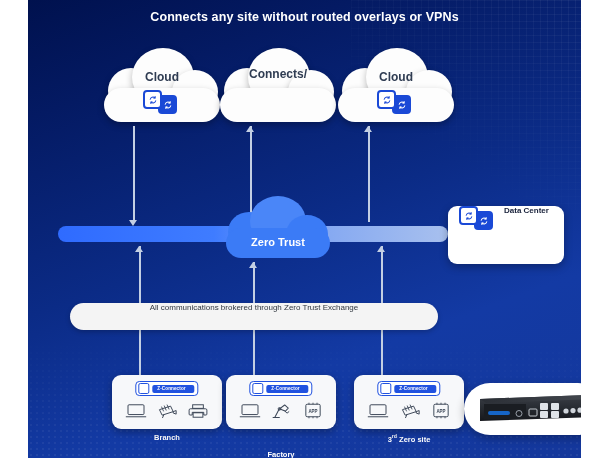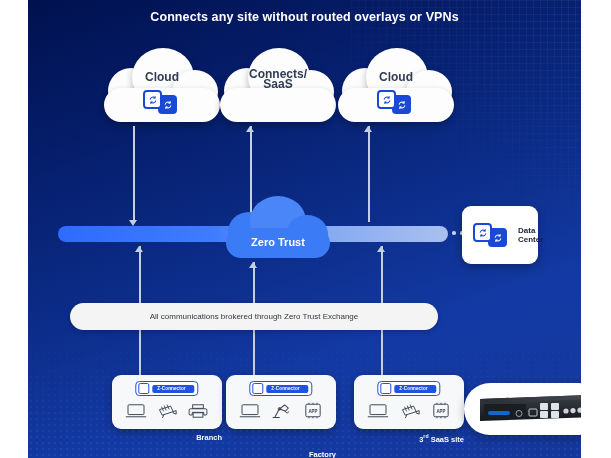--- a/index.html
+++ b/index.html
@@ -83,30 +83,30 @@
   #zte .z1{left:4px;bottom:14px;width:42px;height:40px;}
   #zte .z2{left:26px;bottom:20px;width:56px;height:50px;background:#4a86f8;}
   #zte .z3{left:62px;bottom:13px;width:42px;height:38px;}
   #zte .zlabel{
     position:absolute;left:0;top:16px;width:108px;text-align:center;z-index:5;
     color:#ffffff;font-size:11px;font-weight:bold;line-height:12.5px;margin-top:16px;
   }
 
   
   #datacenter{
-    position:absolute;left:434px;top:206px;width:76px;height:58px;
+    position:absolute;left:420px;top:206px;width:116px;height:58px;
     background:#ffffff;border-radius:9px;box-shadow:0 3px 8px rgba(0,0,0,.3);
-    display:flex;align-items:center;gap:7px;padding-left:11px;box-sizing:border-box;
+    display:flex;gap:7px;padding-left:11px;box-sizing:border-box;
   }
   #datacenter .dc-label{color:#18213a;font-size:8px;font-weight:bold;}
 
   
   #broker{
     position:absolute;left:42px;top:303px;width:368px;height:27px;border-radius:14px;
-    background:#f4f4f4;display:flex;align-items:center;justify-content:center;
+    background:#f4f4f4;display:flex;justify-content:center;
     box-shadow:0 2px 5px rgba(0,0,0,.22);z-index:3;
   }
   #broker span{color:#30373f;font-size:8px;}
 
   
   .conn{position:absolute;width:1.5px;background:#c3cfe3;z-index:1;}
   .arrow{position:absolute;width:0;height:0;z-index:1;}
   .arrow.up{border-left:4px solid transparent;border-right:4px solid transparent;border-bottom:6px solid #c3cfe3;}
   .arrow.down{border-left:4px solid transparent;border-right:4px solid transparent;border-top:6px solid #c3cfe3;}
 
@@ -124,21 +124,21 @@
     position:relative;flex:none;
   }
   .site .zconn .zc-bar{
     background:#2152e0;color:#ffffff;font-size:4.6px;font-weight:bold;
     border-radius:2px;padding:1.5px 9px 1.5px 5px;letter-spacing:.1px;white-space:nowrap;
   }
   .site .dev-row{
     position:absolute;left:0;bottom:6px;width:110px;
     display:flex;align-items:flex-end;justify-content:space-around;padding:0 8px;box-sizing:border-box;
   }
-  .site-label{position:absolute;width:110px;text-align:right;color:#ffffff;
+  .site-label{position:absolute;width:110px;text-align:center;color:#ffffff;
               font-size:7.5px;font-weight:bold;}
   .site-label sup{font-size:5.2px;vertical-align:super;}
 
   #site-1{left:84px;top:375px;}
   #site-2{left:198px;top:375px;}
   #site-3{left:326px;top:375px;}
   #label-1{left:84px;top:433px;}
   #label-2{left:198px;top:433px;margin-top:17px;}
   #label-3{left:326px;top:433px;}
 
@@ -202,21 +202,20 @@
       </div>
     </div>
 
     <div class="cloud" id="cloud-2">
       <div class="puff p1"></div>
       <div class="puff p2"></div>
       <div class="puff p3"></div>
       <div class="base"></div>
       <div class="c-label" style="top:13px;">
         <div>Connects/</div>
-        <div>SaaS</div>
       </div>
     </div>
 
     <div class="cloud" id="cloud-3">
       <div class="puff p1"></div>
       <div class="puff p2"></div>
       <div class="puff p3"></div>
       <div class="base"></div>
       <div class="c-label">Cloud</div>
       <div class="c-icons">
@@ -363,21 +362,21 @@
         </span>
         <span>
           <svg width="20" height="17" viewBox="0 0 22 19">
               <rect x="3" y="2.5" width="16" height="14" rx="1.5" fill="none" stroke="#3c4757" stroke-width="1.1"></rect>
               <path d="M6.5 2.5V.8M11 2.5V.8M15.5 2.5V.8M6.5 16.5v1.7M11 16.5v1.7M15.5 16.5v1.7" stroke="#3c4757" stroke-width="1"></path>
               <text x="11" y="11.8" font-family="Liberation Sans, sans-serif" font-size="5" font-weight="bold" fill="#3c4757" text-anchor="middle">APP</text>
             </svg>
         </span>
       </div>
     </div>
-    <div class="site-label" id="label-3"><span>3</span><sup>rd</sup><span> SaaS site</span></div>
+    <div class="site-label" id="label-3"><span>3</span><sup>rd</sup><span> Zero site</span></div>
 
     <div id="appliance">
       <span>
         <svg width="120" height="34" viewBox="0 0 120 34">
           <defs>
             <linearGradient id="boxg" x1="0" y1="0" x2="0" y2="1">
               <stop offset="0" stop-color="#3a3f47"></stop>
                 <stop offset="1" stop-color="#15171c"></stop>
             </linearGradient>
             <linearGradient id="topg" x1="0" y1="0" x2="1" y2="0">

